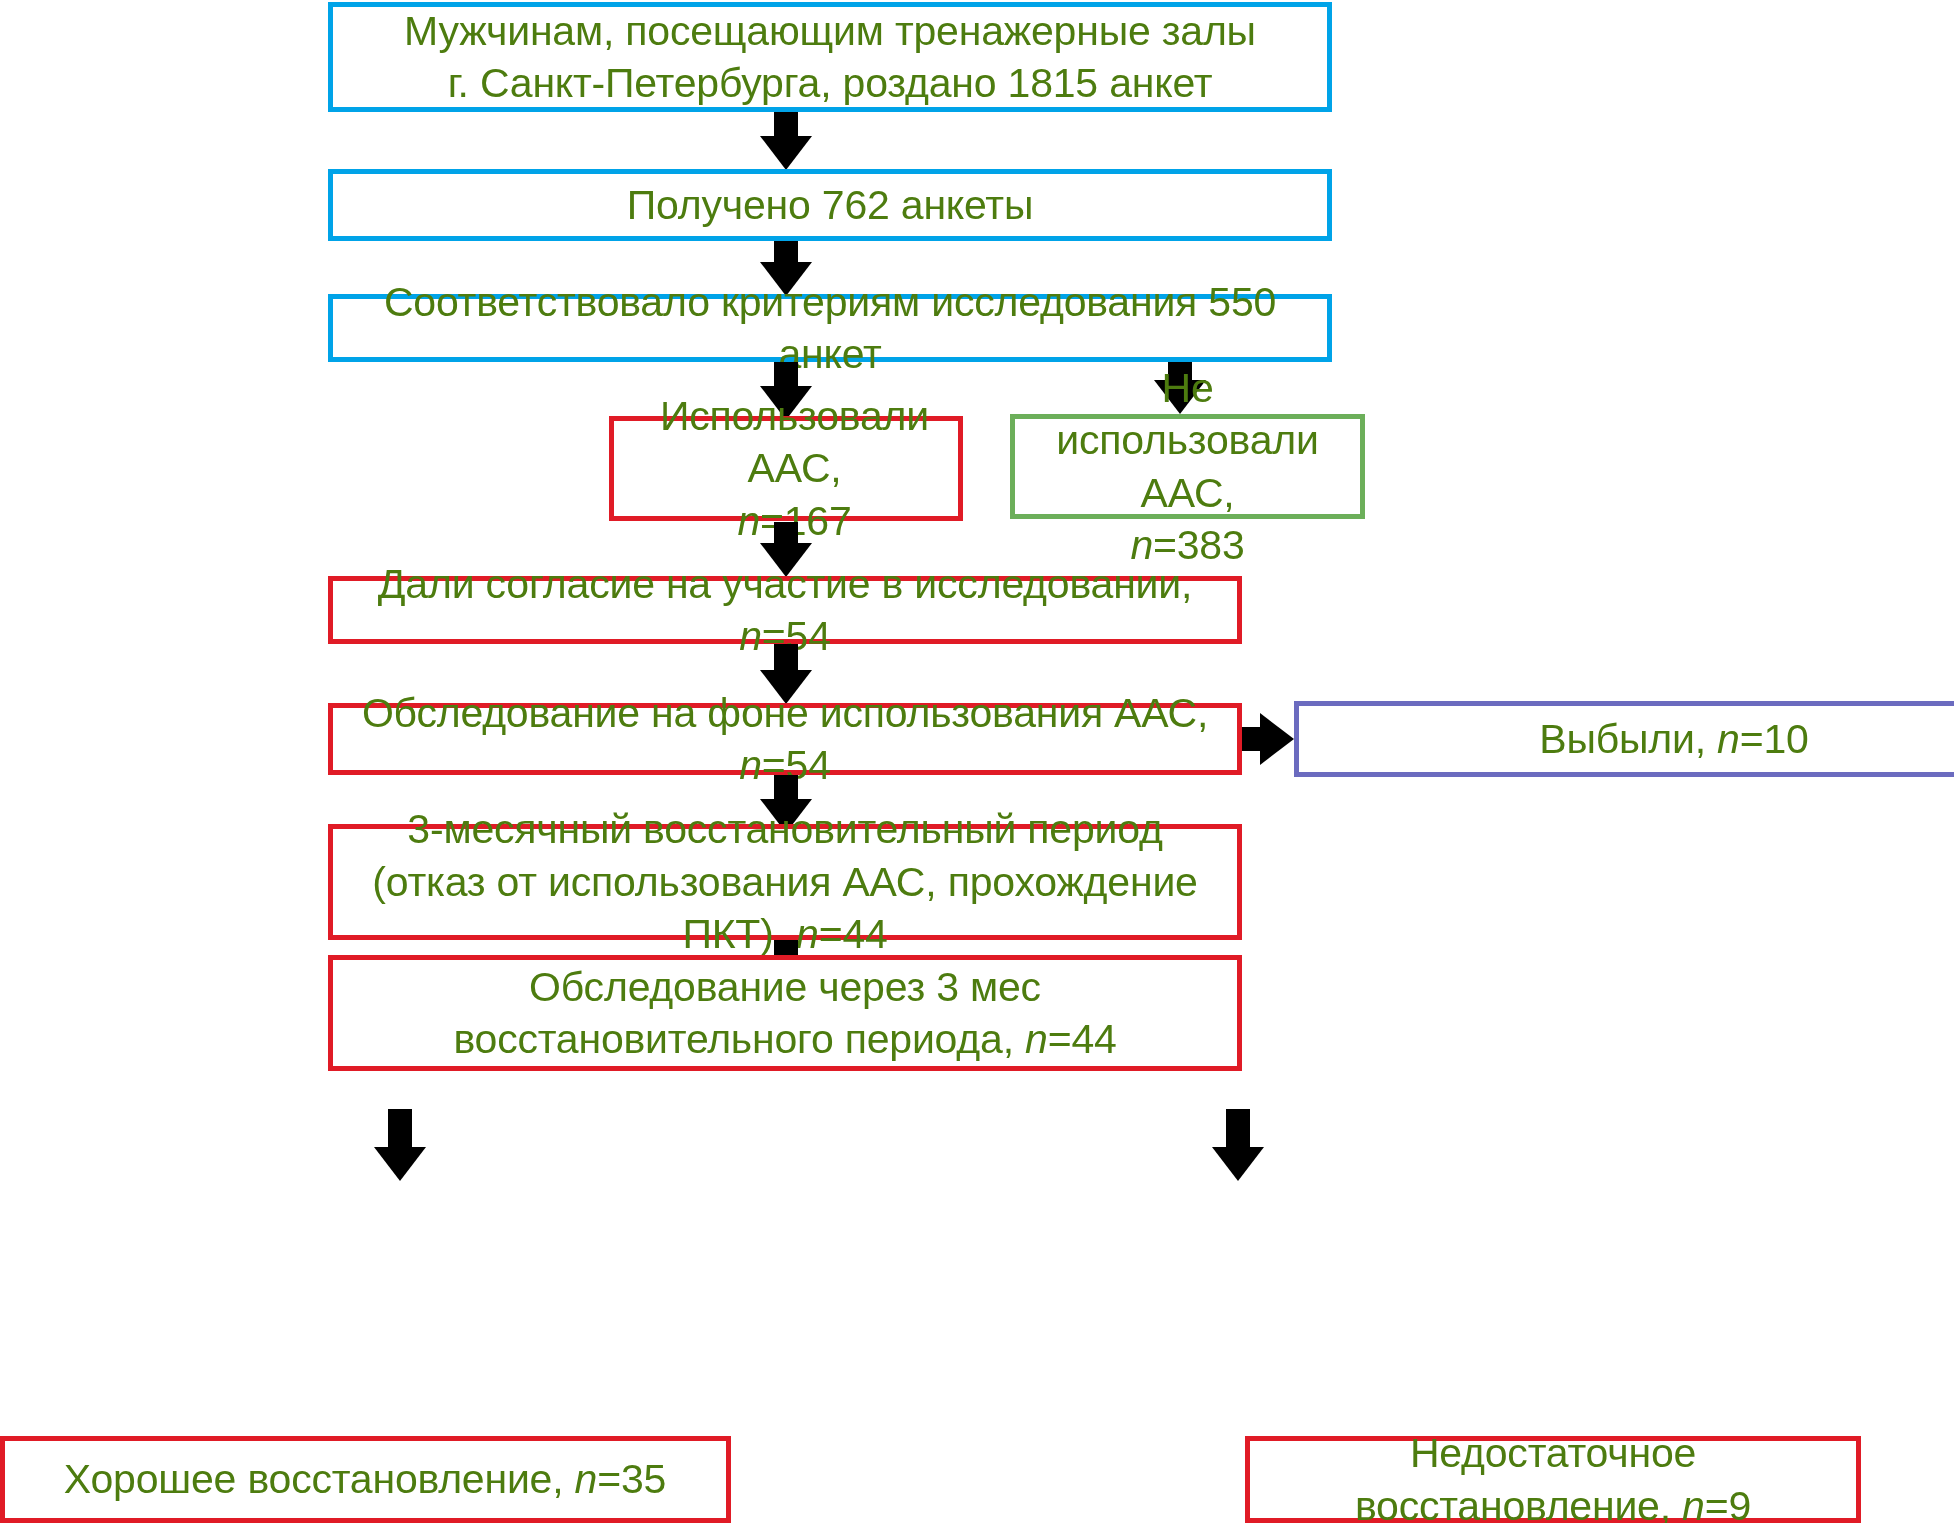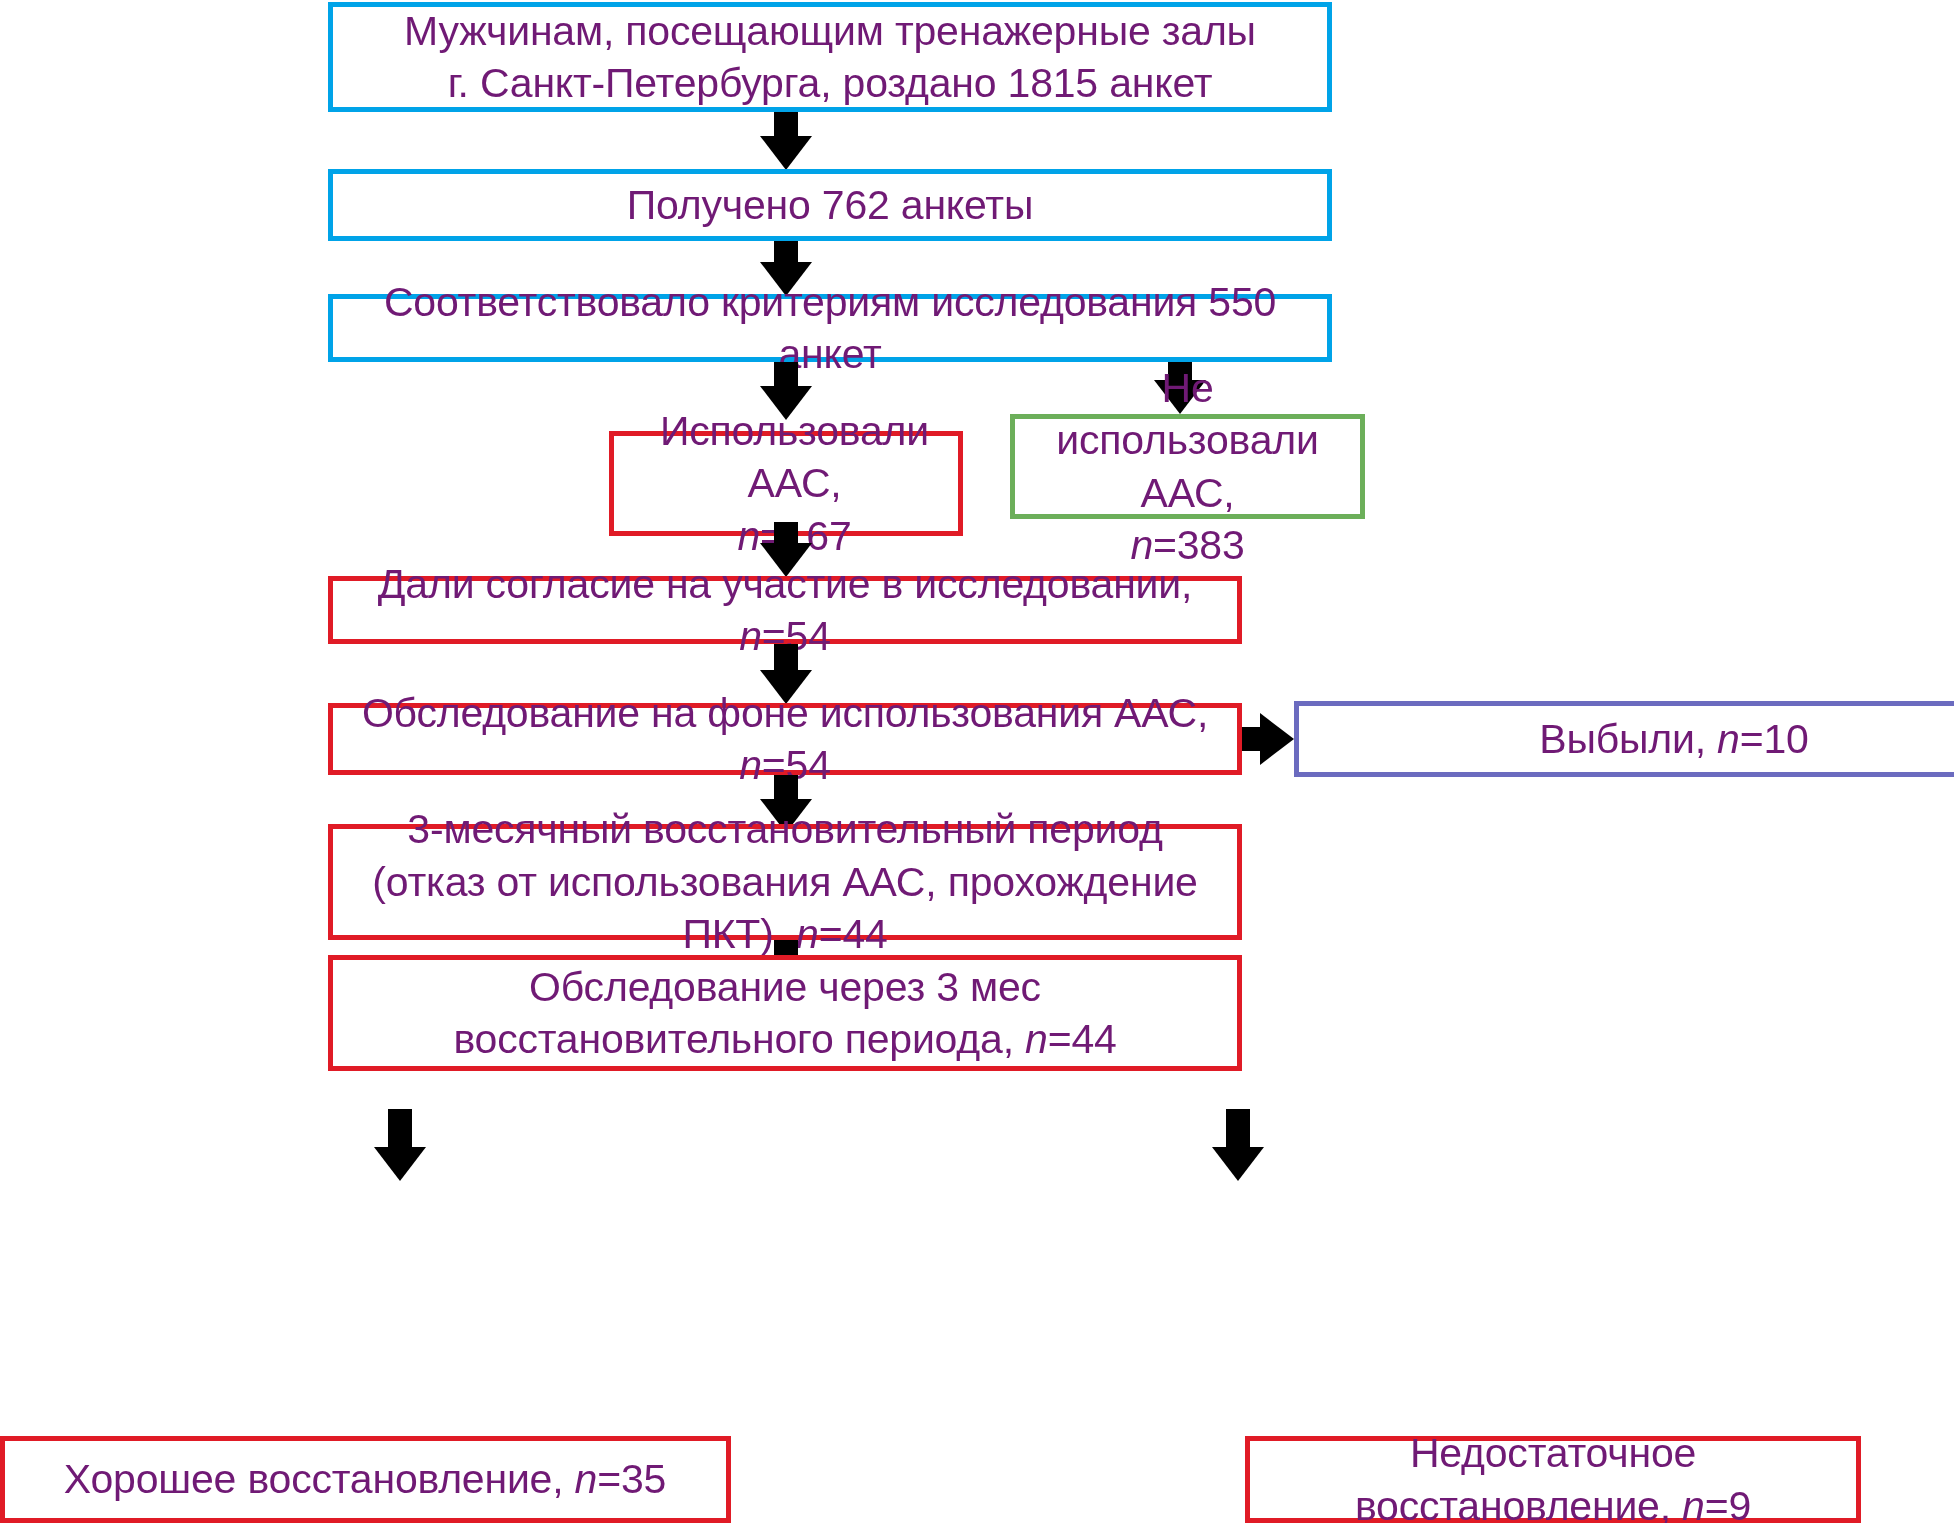--- a/index.html
+++ b/index.html
@@ -21,21 +21,21 @@
   }
   .box {
     position: absolute;
     box-sizing: border-box;
     background: #ffffff;
     display: flex;
     align-items: center;
     justify-content: center;
     text-align: center;
     line-height: 1.28;
-    color: #701a75;
+    color: #4d7c0f;
     font-size: 41px;
     letter-spacing: -0.2px;
     padding: 4px 10px;
   }
   .box .txt { width: 100%; }
   .box i, .box .it {
     font-style: italic;
   }
   .b-blue  { border: 5px solid #00A3E8; }
   .b-red   { border: 5px solid #E01B26; }
@@ -117,21 +117,21 @@
   <div class="arrow-v" style="left:758px; top:362px; width:56px; height:58px;">
     <div class="shaft" style="height:24px;"></div>
     <div class="head"></div>
   </div>
 
   <div class="arrow-v" style="left:1152px; top:362px; width:56px; height:52px;">
     <div class="shaft" style="height:18px;"></div>
     <div class="head"></div>
   </div>
 
-  <div class="box b-red" style="left:609px; top:431px; width:354px; height:105px;padding-left:27px;">
+  <div class="box b-red" style="left:609px; top:416px; width:354px; height:105px;padding-left:27px;">
     <span class="txt"><span>Использовали ААС,</span><br><span class="it">n</span><span>=167</span></span>
   </div>
 
   <div class="box b-green" style="left:1010px; top:414px; width:355px; height:105px;">
     <span class="txt"><span>Не использовали ААС,</span><br><span class="it">n</span><span>=383</span></span>
   </div>
 
   <div class="arrow-v" style="left:758px; top:522px; width:56px; height:55px;">
     <div class="shaft" style="height:21px;"></div>
     <div class="head"></div>

